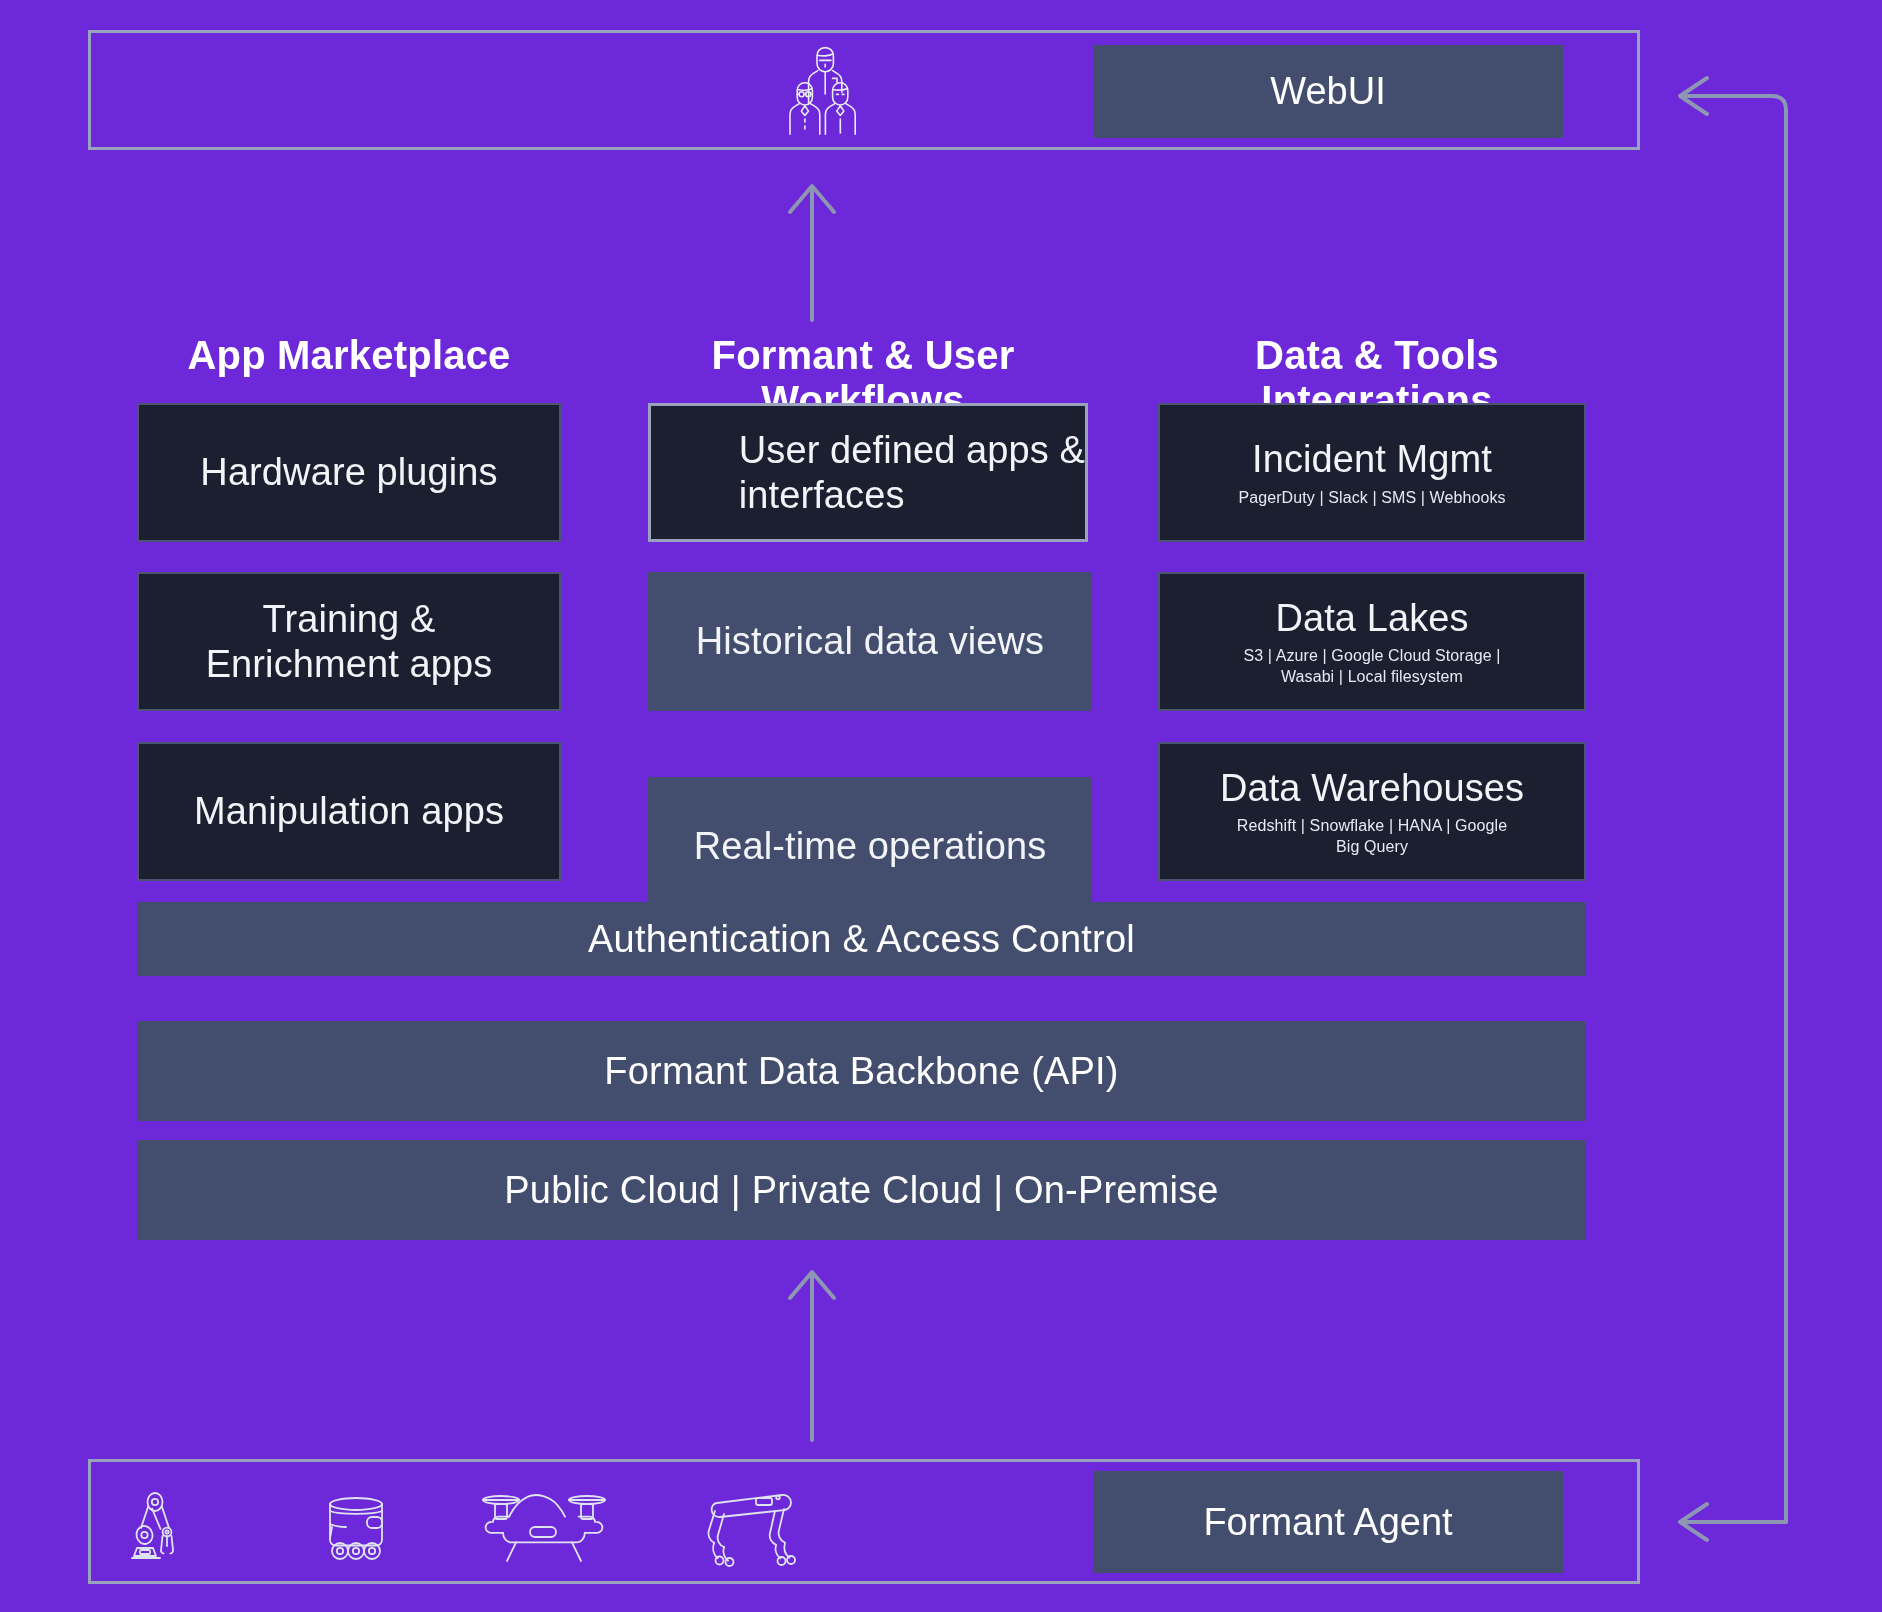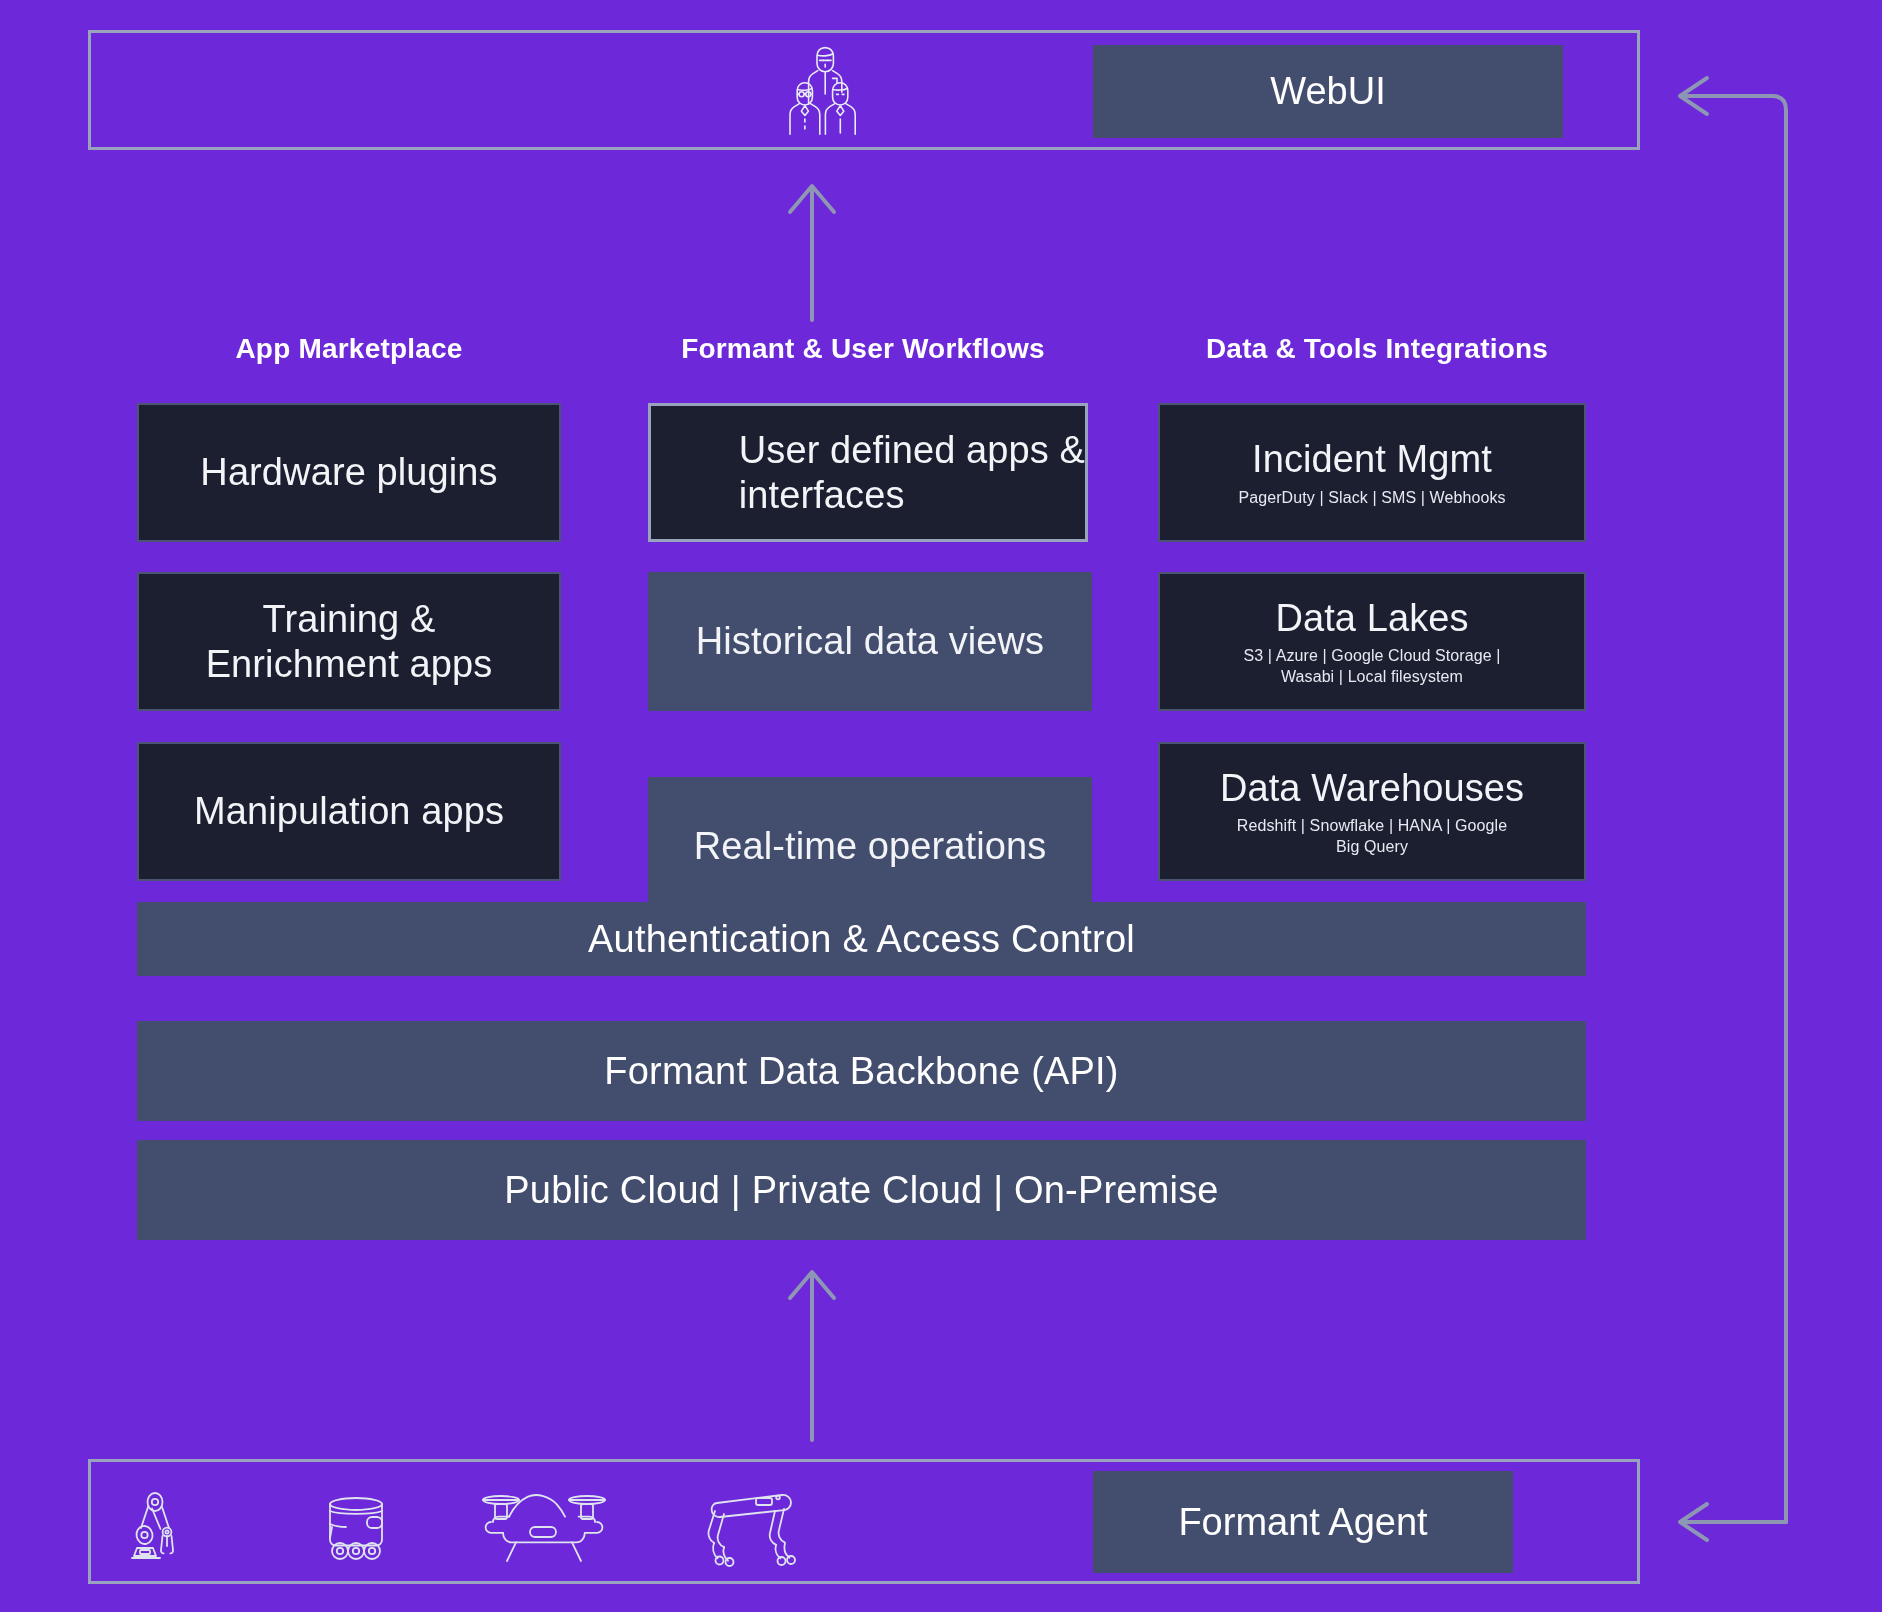--- a/index.html
+++ b/index.html
@@ -64,21 +64,21 @@
     font-size: 16px;
     font-weight: 400;
     line-height: 1.28;
     margin-top: 6px;
     letter-spacing: 0.1px;
   }
 
   .col-header {
     position: absolute;
     color: #ffffff;
-    font-size: 28px;
+    font-size: 40px;
     font-weight: 700;
     text-align: center;
     letter-spacing: 0.2px;
   }
 
   .bar-label {
     color: #ffffff;
     font-size: 38px;
     font-weight: 400;
     letter-spacing: 0.2px;
@@ -285,21 +285,21 @@
       <circle cx="39.5" cy="72" r="4"></circle>
       <path d="M94 19 89 40c-1.4 5 1 10.4 5.6 12.4"></path>
       <path d="M85 21 80 43c-1.2 5 1.6 10.2 6.2 11.8"></path>
       <path d="M95 53c-1.6 5.6.2 11.4 4.4 14.8"></path>
       <path d="M86 55c-1.4 5 .4 10.4 4.4 13.4"></path>
       <circle cx="101" cy="70" r="4"></circle>
       <circle cx="91.5" cy="71" r="4"></circle>
     </svg>
   </div>
 
-  <div class="filled-box" style="left:1093px; top:1471px; width:420px; height:102px;">
+  <div class="filled-box" style="left:1093px; top:1471px; width:470px; height:102px;">
     <span class="agent-label">Formant Agent</span>
   </div>
 
   <svg class="arrow-layer" viewBox="0 0 1882 1612" fill="none" stroke="#8d97b4" stroke-width="4" stroke-linecap="round" stroke-linejoin="round">
 
     <g>
       <path d="M1786 1522 V110 q0-14-14-14 H1685"></path>
       <path d="M1707 78 L1680 96 L1707 114"></path>
       <path d="M1786 1522 H1685"></path>
       <path d="M1707 1504 L1680 1522 L1707 1540"></path>

